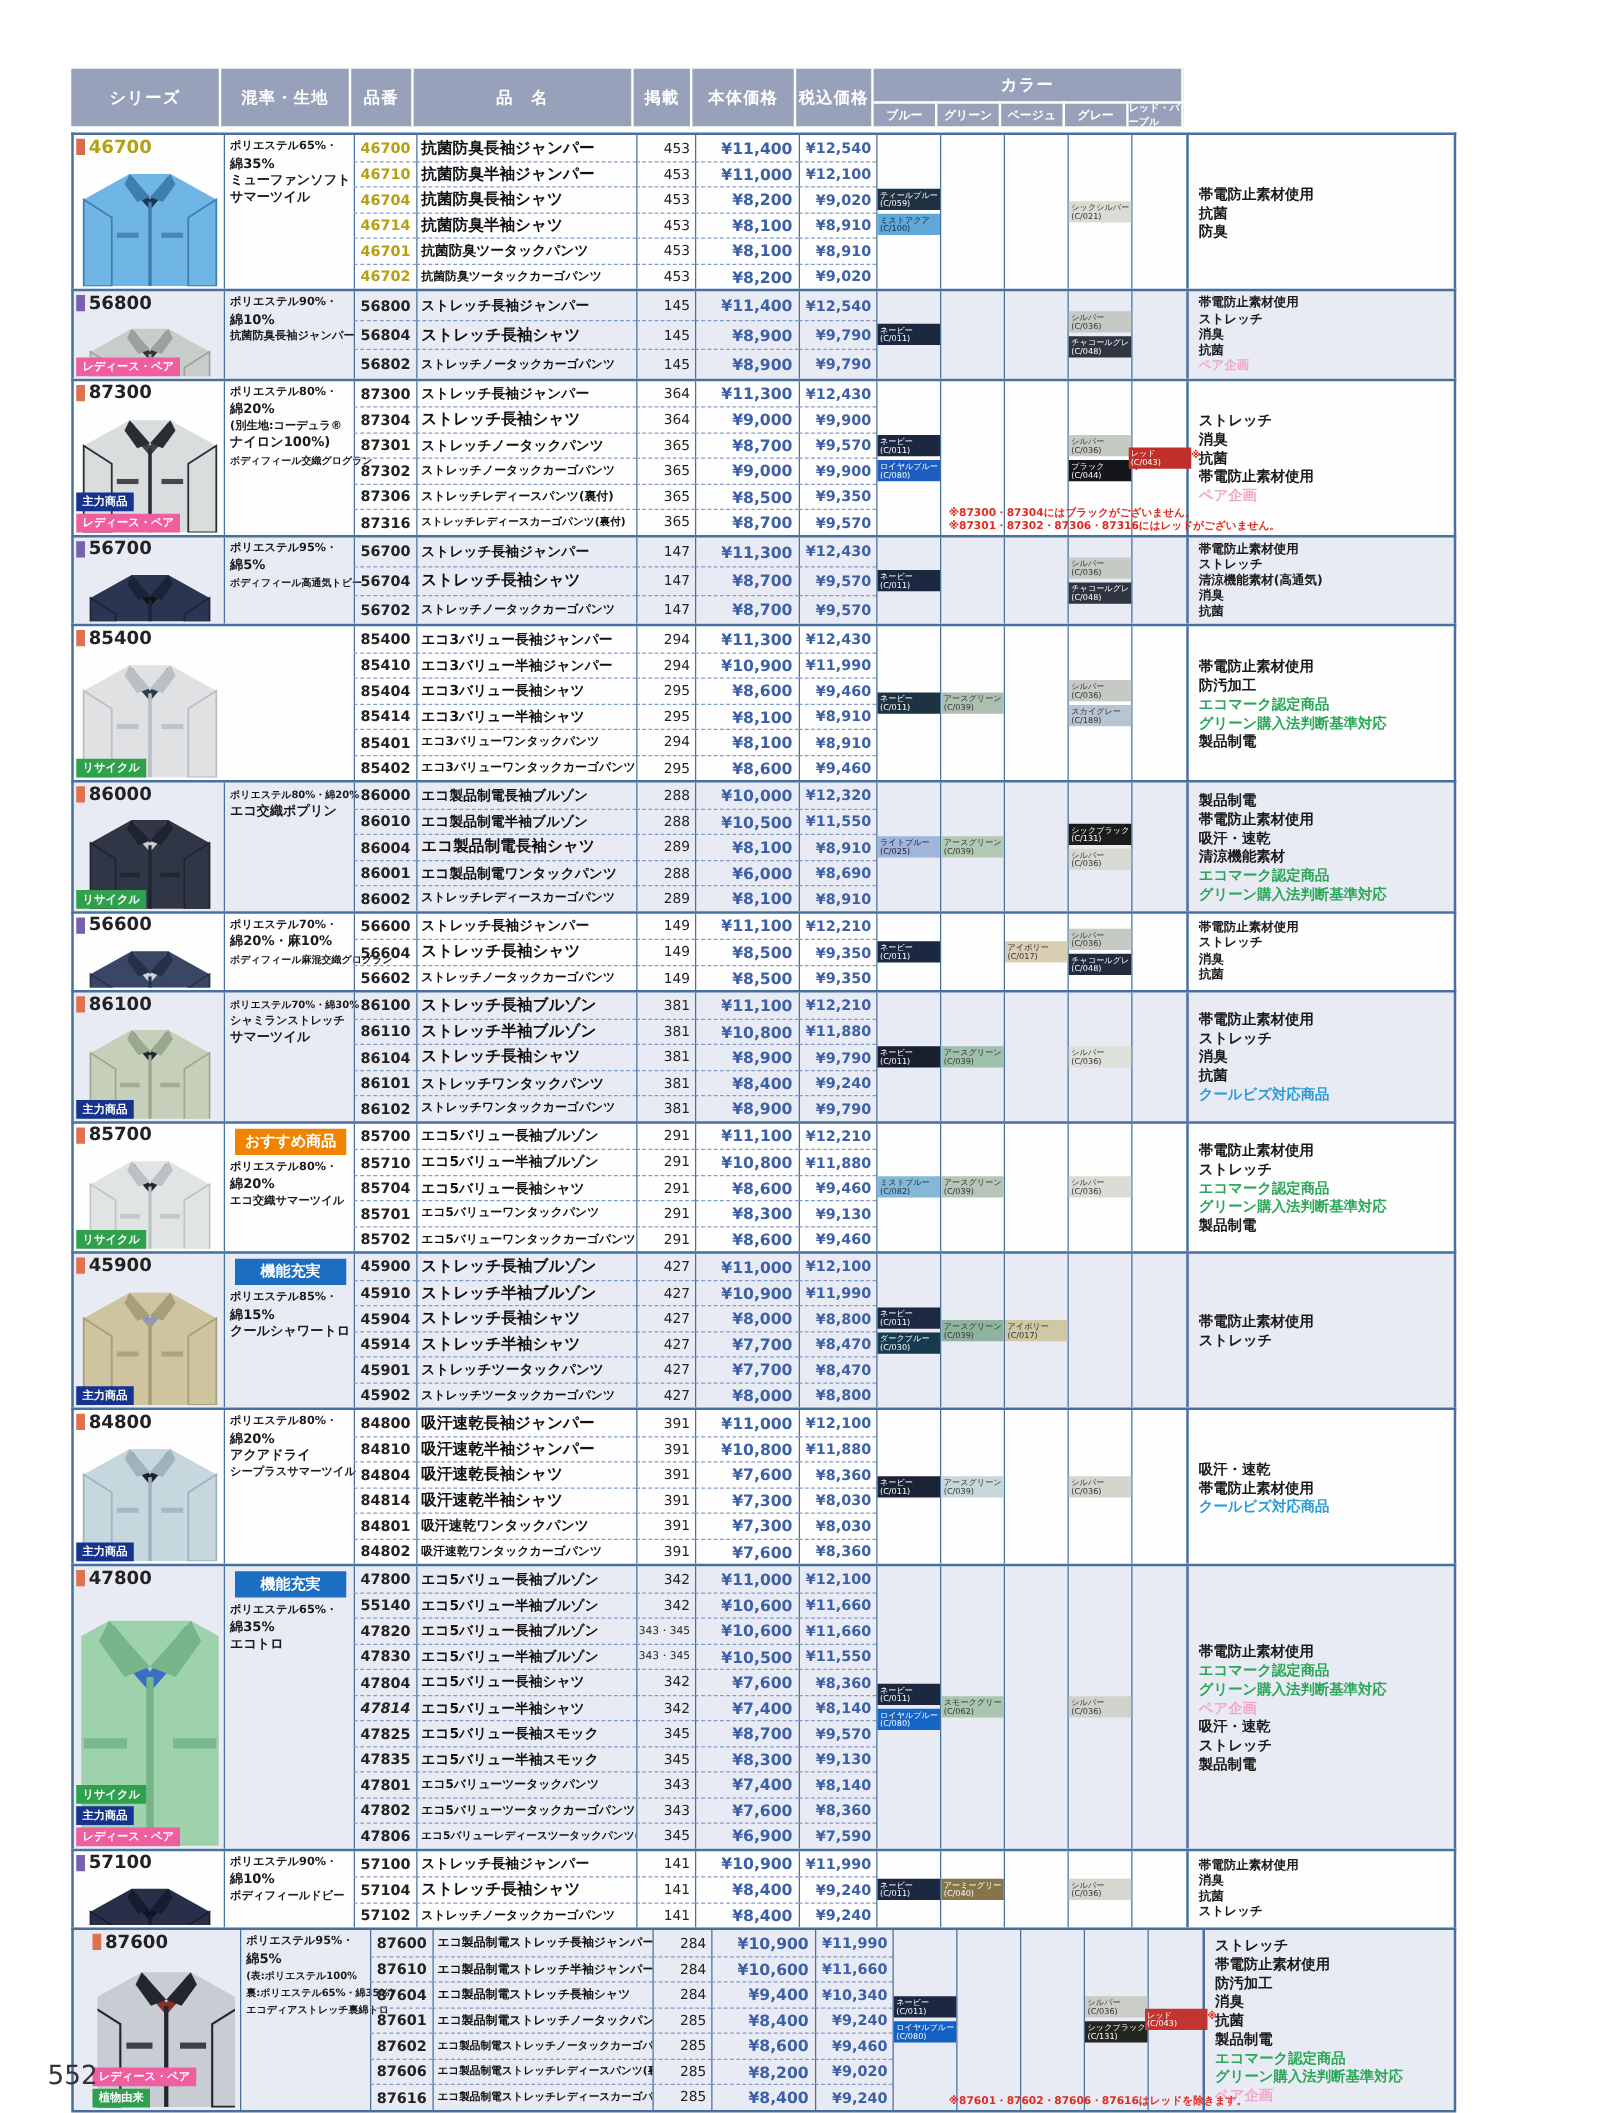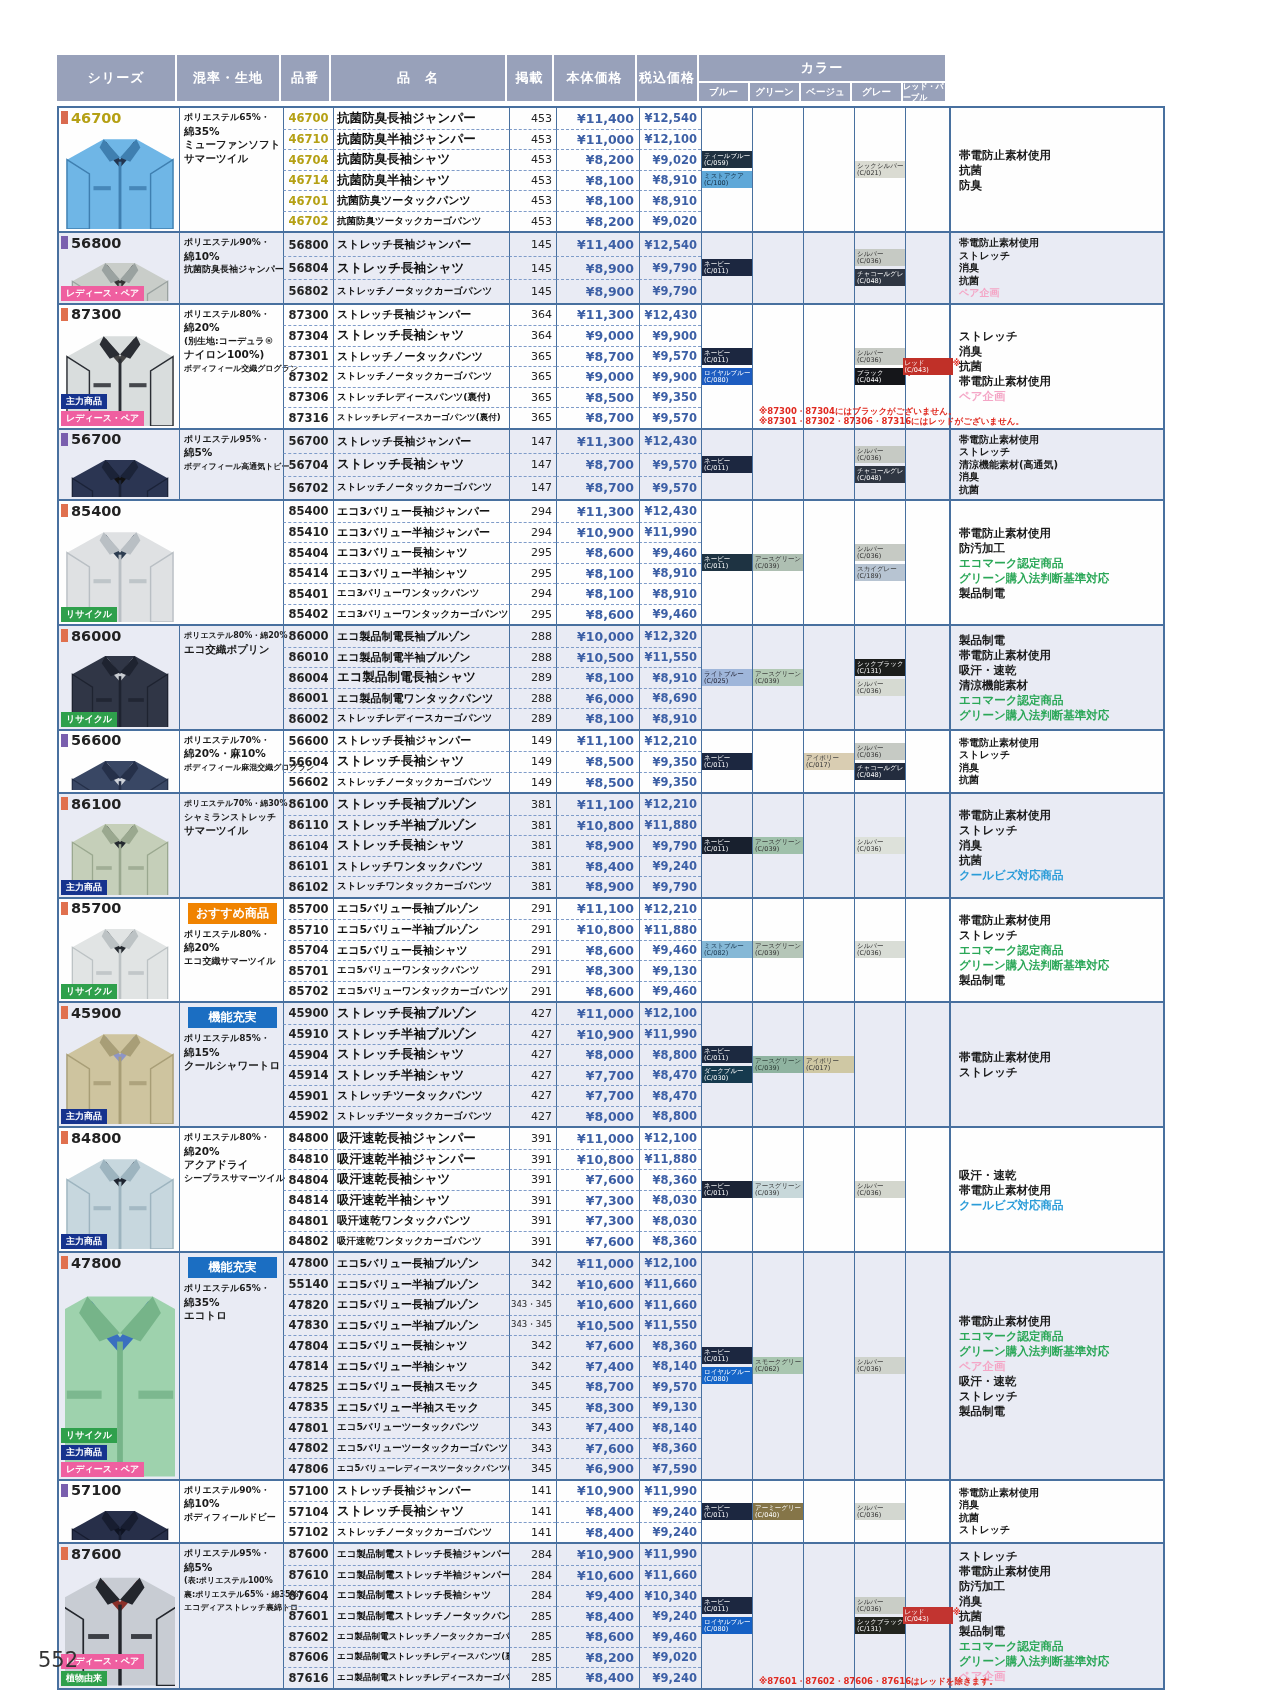--- a/index.html
+++ b/index.html
@@ -1024,21 +1024,21 @@
         <div class="c-code rowline" style="grid-row: 4;">47830</div>
         <div class="c-name rowline" style="grid-row: 4; font-size: 11px;">エコ5バリュー半袖ブルゾン</div>
         <div class="c-page rowline" style="grid-row: 4; font-size: 8.5px;">343・345</div>
         <div class="c-price rowline" style="grid-row: 4;">¥10,500</div>
         <div class="c-tax rowline" style="grid-row: 4;">¥11,550</div>
         <div class="c-code rowline" style="grid-row: 5;">47804</div>
         <div class="c-name rowline" style="grid-row: 5; font-size: 11px;">エコ5バリュー長袖シャツ</div>
         <div class="c-page rowline" style="grid-row: 5;">342</div>
         <div class="c-price rowline" style="grid-row: 5;">¥7,600</div>
         <div class="c-tax rowline" style="grid-row: 5;">¥8,360</div>
-        <div class="c-code rowline" style="grid-row: 6;">47814</div>
+        <div class="c-code rowline" style="grid-row: 6; font-style: italic;">47814</div>
         <div class="c-name rowline" style="grid-row: 6; font-size: 11px;">エコ5バリュー半袖シャツ</div>
         <div class="c-page rowline" style="grid-row: 6;">342</div>
         <div class="c-price rowline" style="grid-row: 6;">¥7,400</div>
         <div class="c-tax rowline" style="grid-row: 6;">¥8,140</div>
         <div class="c-code rowline" style="grid-row: 7;">47825</div>
         <div class="c-name rowline" style="grid-row: 7; font-size: 11px;">エコ5バリュー長袖スモック</div>
         <div class="c-page rowline" style="grid-row: 7;">345</div>
         <div class="c-price rowline" style="grid-row: 7;">¥8,700</div>
         <div class="c-tax rowline" style="grid-row: 7;">¥9,570</div>
         <div class="c-code rowline" style="grid-row: 8;">47835</div>
@@ -1153,21 +1153,21 @@
           </div>
         </div>
         <div class="color-cell" style="grid-area: 1 / 12 / span 3;"></div>
         <div class="features-cell features-sm" style="grid-row: 1 / span 3;">
           <div class="feature-item" style="color: rgb(26, 26, 26);">帯電防止素材使用</div>
           <div class="feature-item" style="color: rgb(26, 26, 26);">消臭</div>
           <div class="feature-item" style="color: rgb(26, 26, 26);">抗菌</div>
           <div class="feature-item" style="color: rgb(26, 26, 26);">ストレッチ</div>
         </div>
       </div>
-      <div class="block grid-cols alt" style="grid-template-rows: repeat(7, minmax(20.5px, auto));">
+      <div class="block grid-cols alt" style="grid-template-rows: repeat(7, minmax(20.5px, auto)); padding-left: 13px;">
         <div class="series-cell" style="grid-row: 1 / span 7;">
           <div class="series-head">
             <div class="series-chip" style="background: rgb(224, 112, 78);"></div>
             <div class="series-id">87600</div>
           </div>
           <div class="photo"><svg viewBox="0 0 120 100" preserveAspectRatio="xMidYMin slice">
               <path d="M8,32 L44,12 L76,12 L112,32 L112,100 L8,100 Z" fill="#c8ccd3"></path>
               <path d="M8,32 L30,46 L30,100 L8,100 Z" fill="#c8ccd3" stroke="#23262c" stroke-width="1.4"></path>
               <path d="M112,32 L90,46 L90,100 L112,100 Z" fill="#c8ccd3" stroke="#23262c" stroke-width="1.4"></path>
               <path d="M46,14 L60,32 L74,14 L74,24 L60,40 L46,24 Z" fill="#8a2f28"></path>

